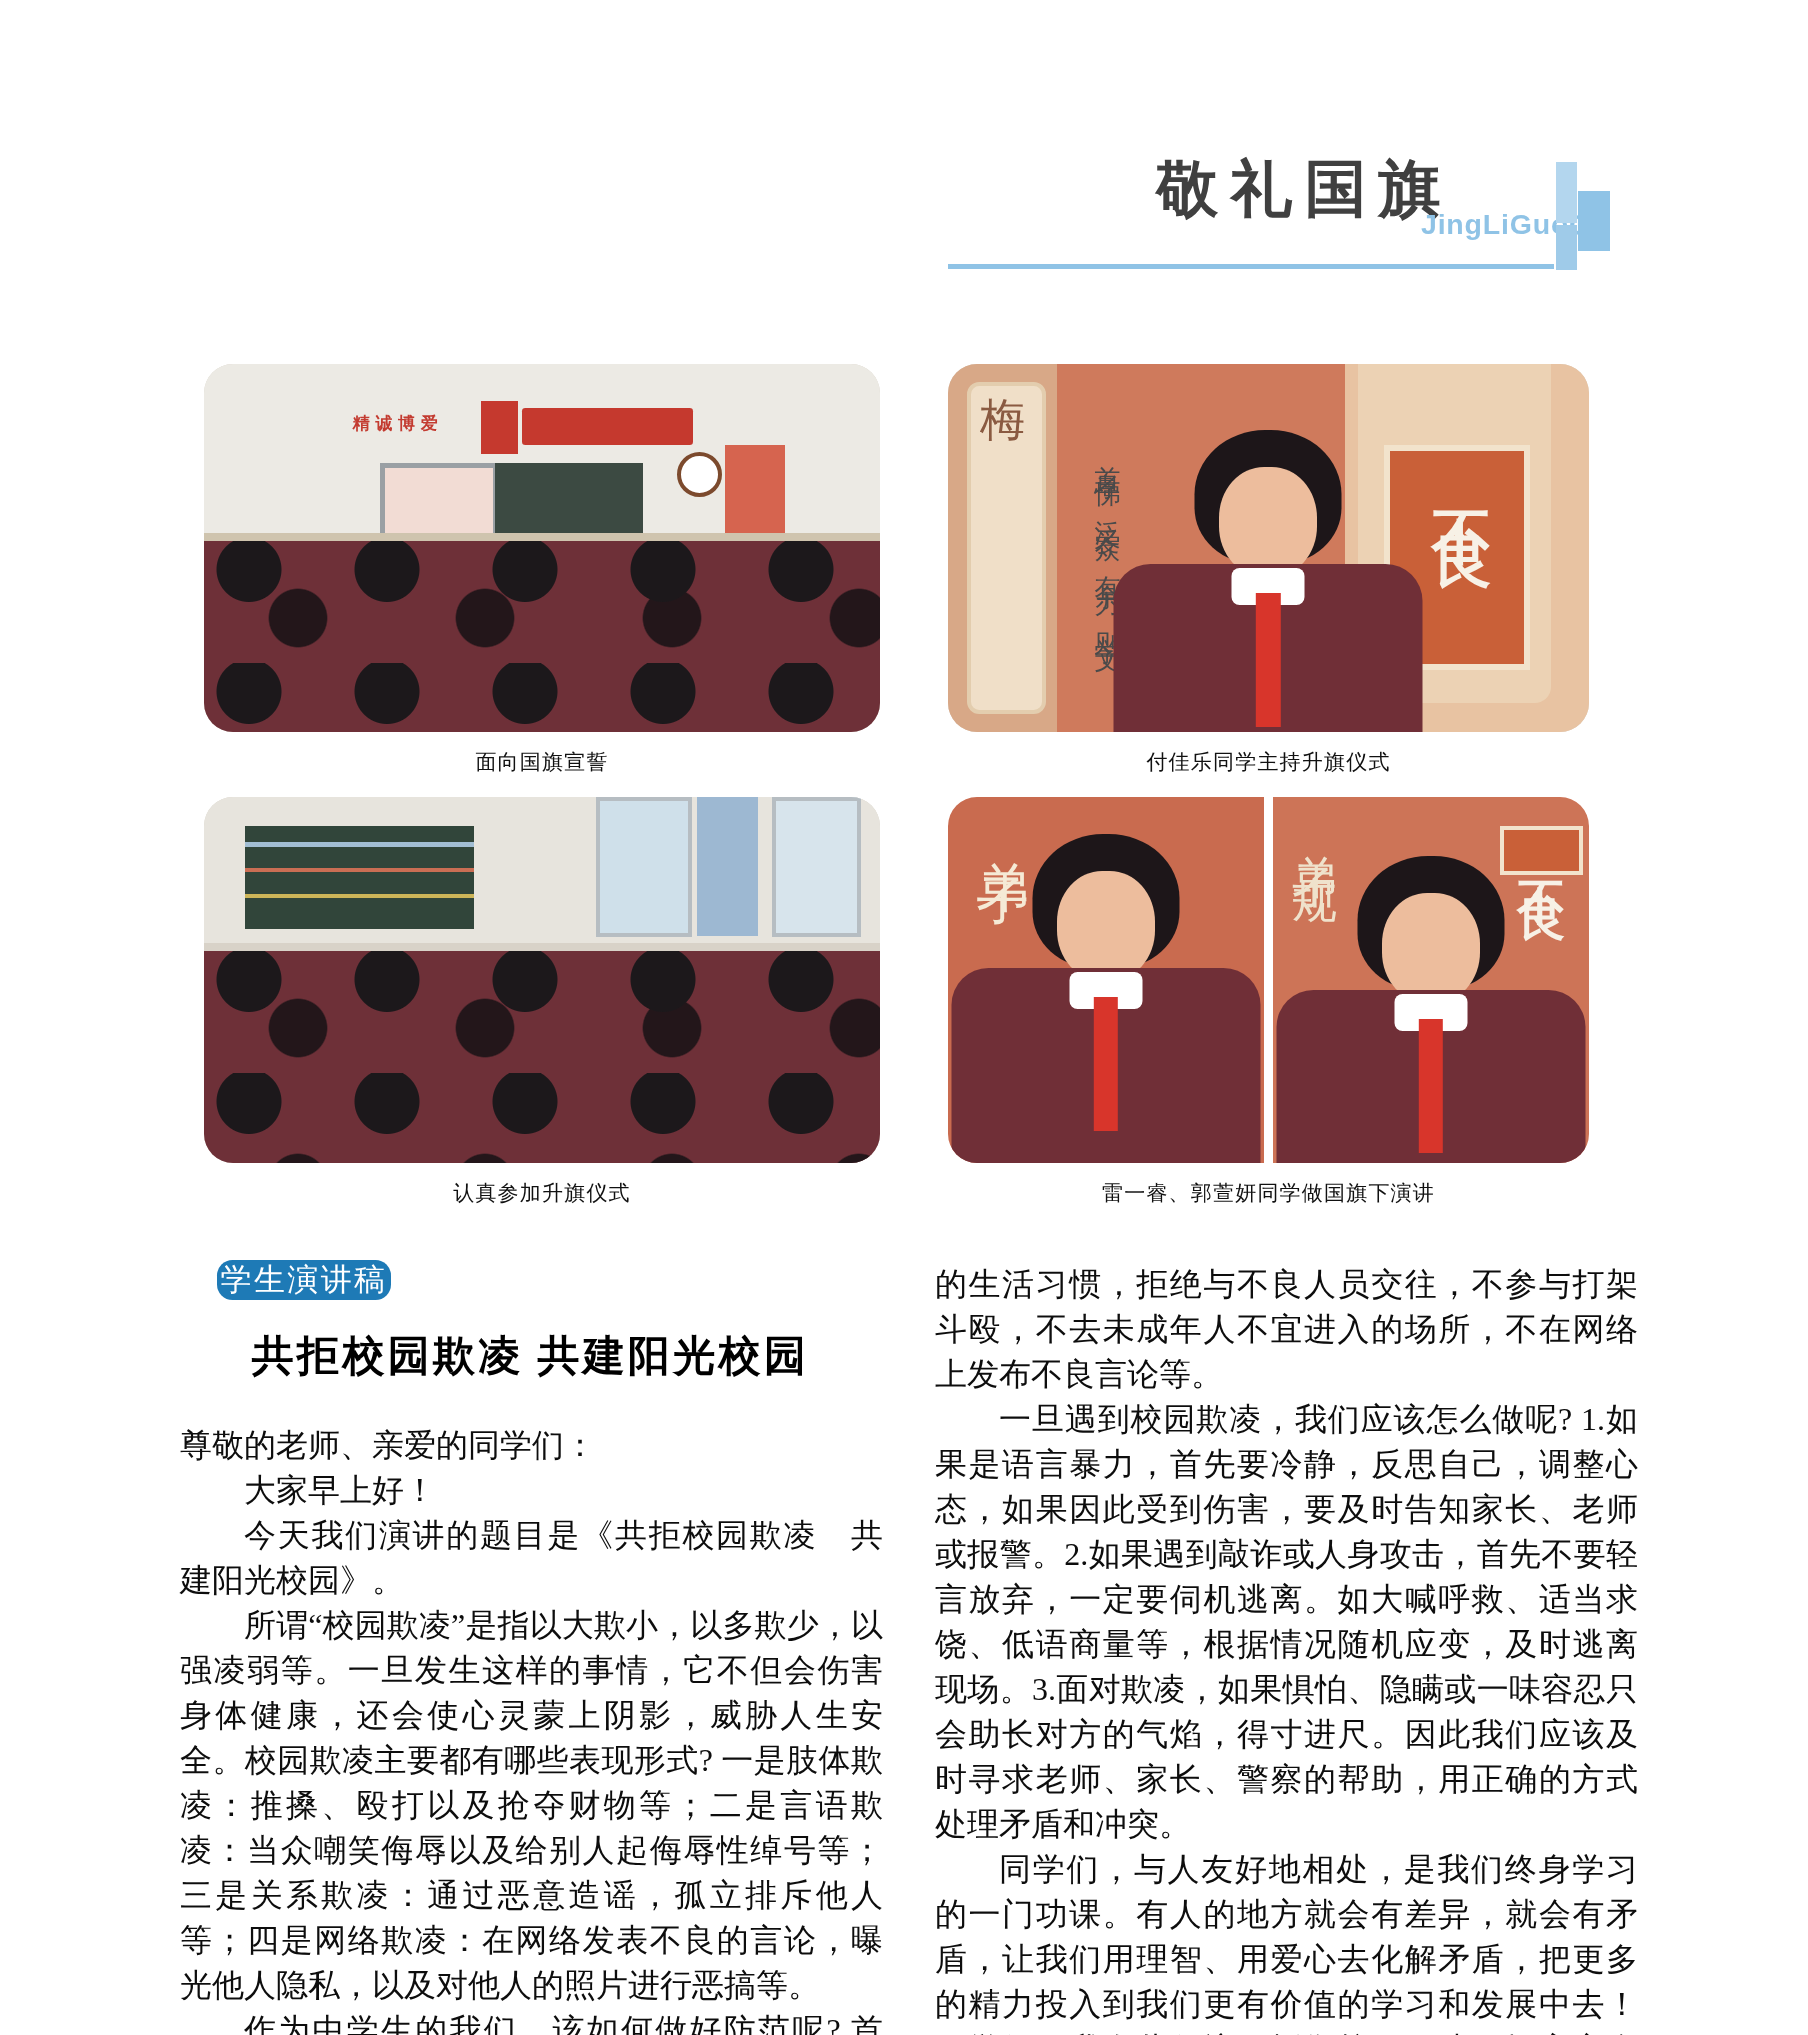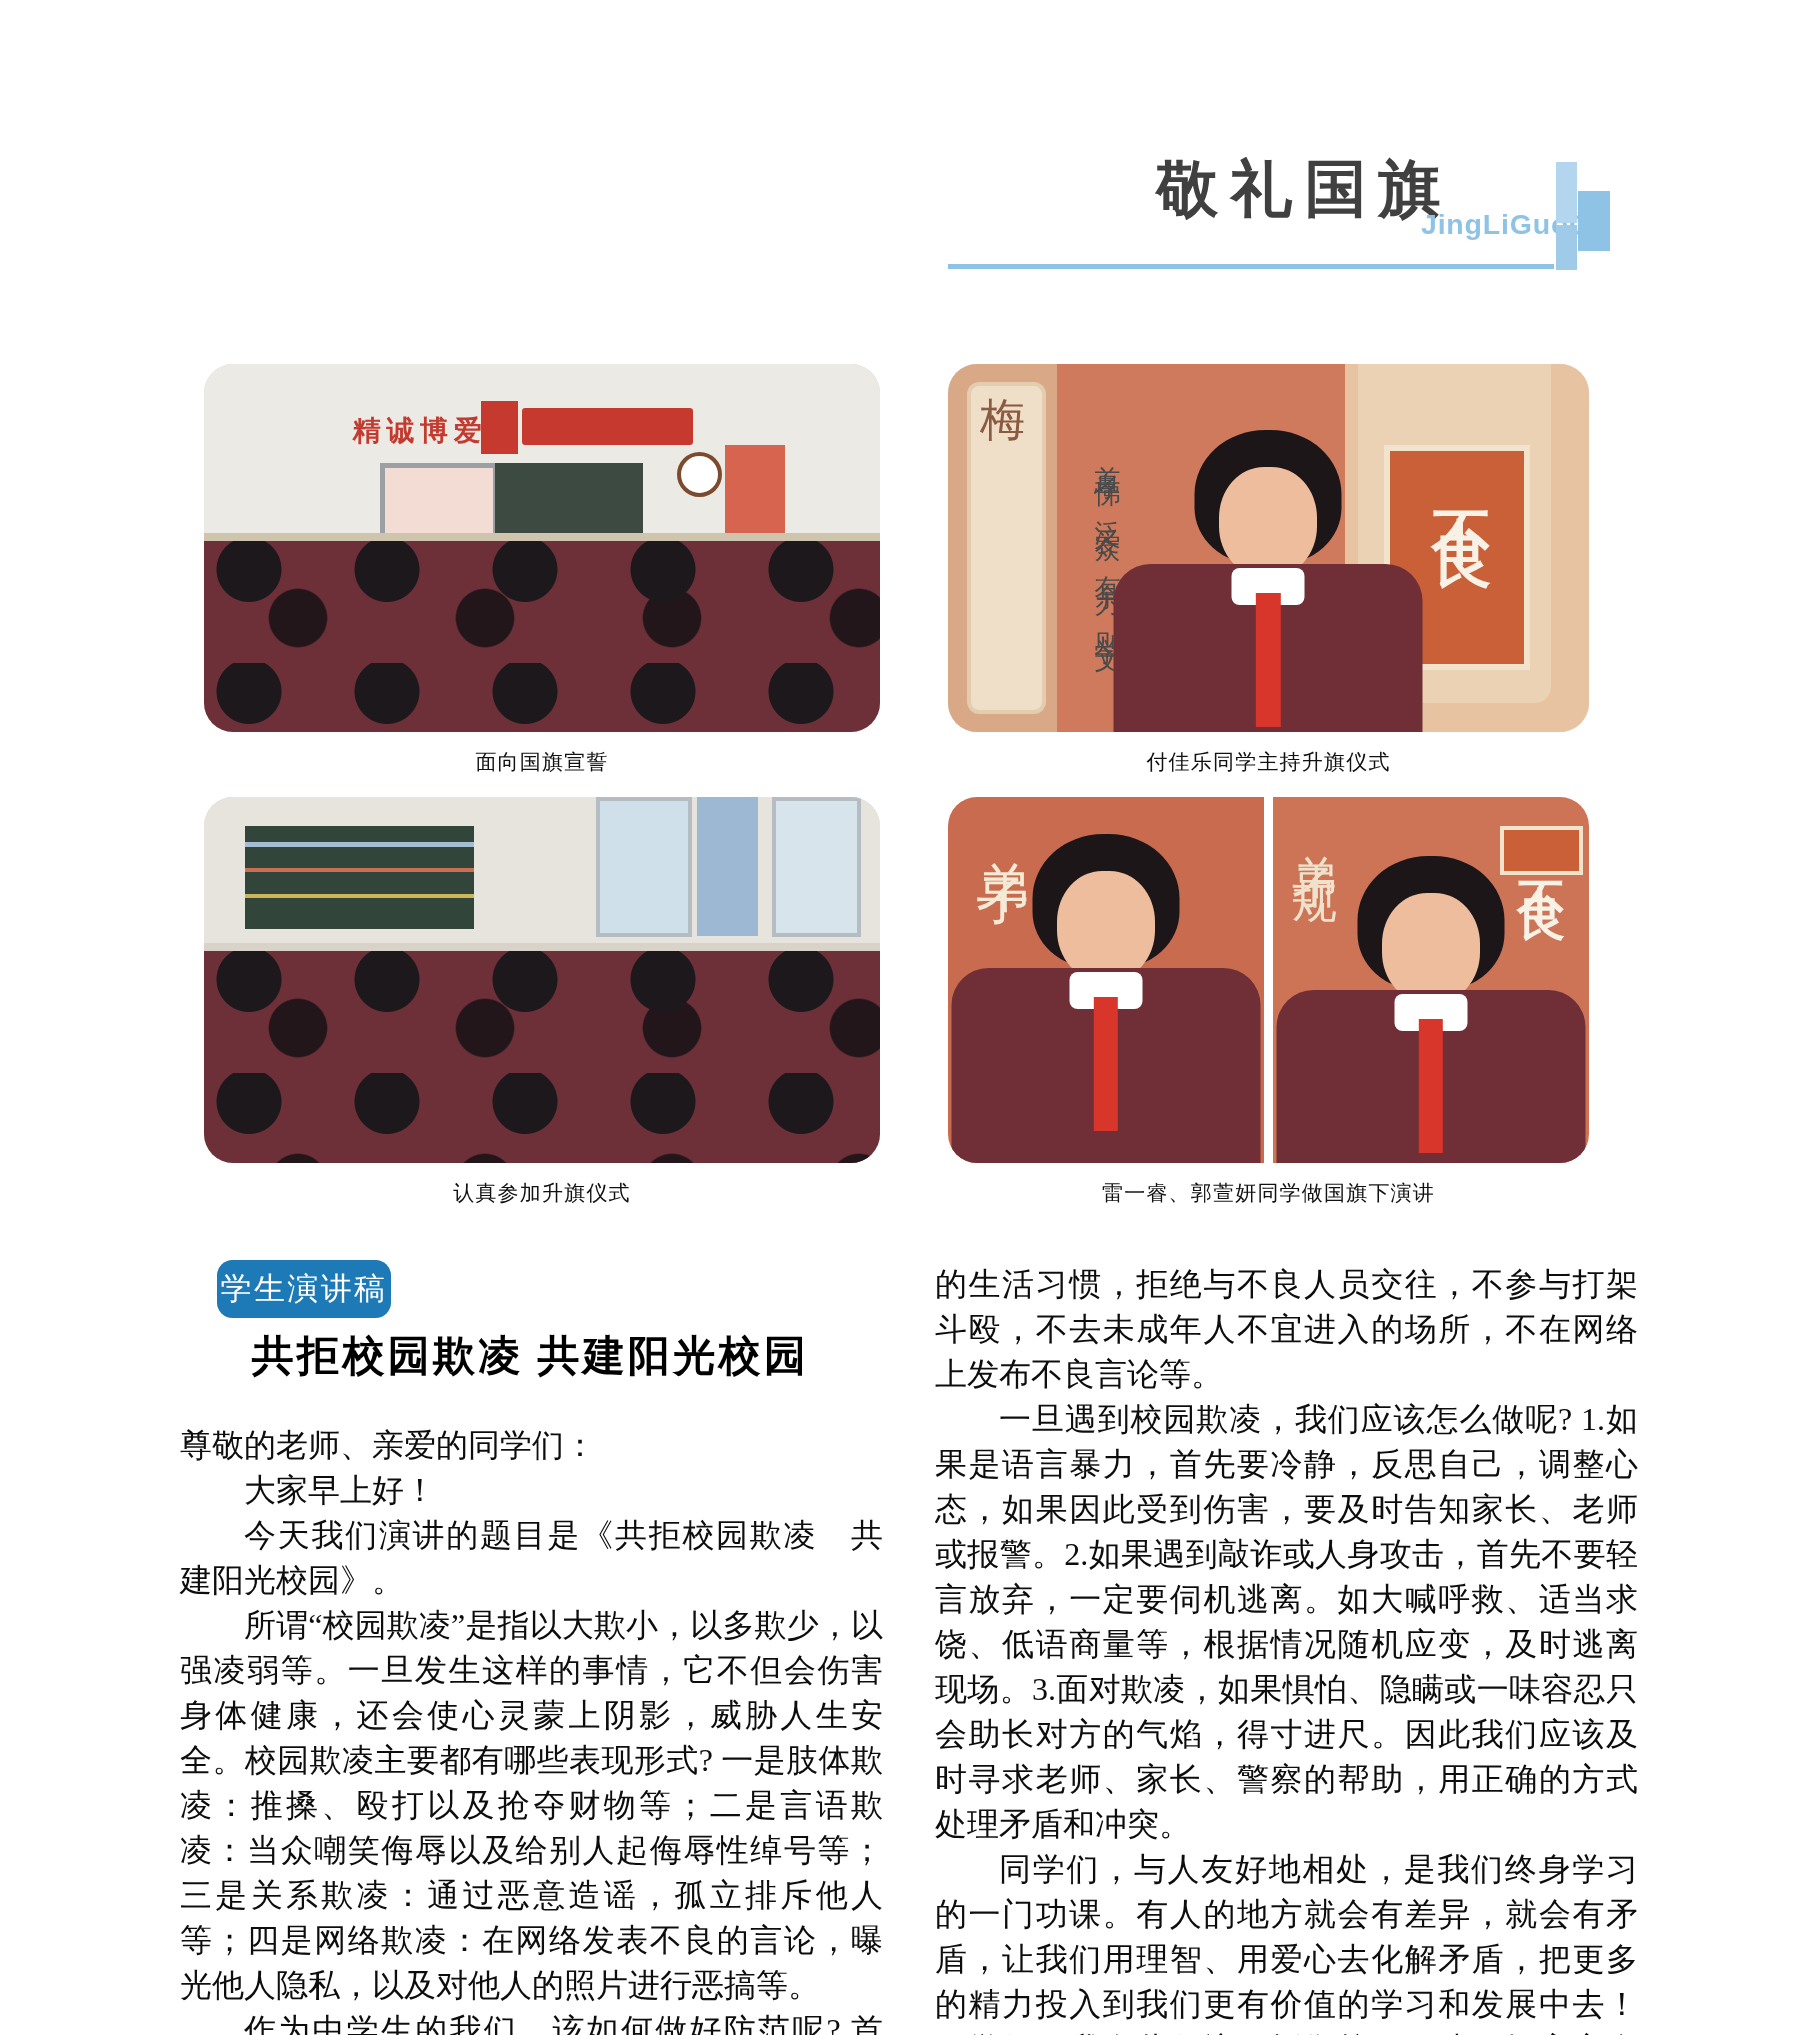--- a/index.html
+++ b/index.html
@@ -18,21 +18,21 @@
   .sq-b{left:1578px;top:191px;width:32px;height:60px;background:#8fc3e6;}
   .sq-c{left:1556px;top:225px;width:21px;height:45px;background:#9fcbe9;}
 
   
   .photo{position:absolute;border-radius:29px;overflow:hidden;background:#d8d2c8;}
   .caption{position:absolute;text-align:center;font-family:"Liberation Sans","DejaVu Sans",sans-serif;
            font-size:21px;color:#111;letter-spacing:1.2px;}
 
   
   .p1-wall{position:absolute;left:0;top:0;width:100%;height:46%;background:#eceae4;}
-  .p1-banner{position:absolute;left:22%;top:13%;font-size:28px;color:#c33b30;letter-spacing:5.7px;font-weight:bold;}
+  .p1-banner{position:absolute;left:22%;top:13%;font-size:17px;color:#c33b30;letter-spacing:5.7px;font-weight:bold;}
   .p1-flag{position:absolute;left:41%;top:10%;width:37px;height:53px;background:#c5392e;}
   .p1-banner2{position:absolute;left:47%;top:12%;width:171px;height:37px;background:#c5392e;border-radius:3.3px;}
   .p1-screen{position:absolute;left:26%;top:27%;width:16%;height:33%;background:#f2dcd4;border:5.7px solid #9aa0a4;}
   .p1-board{position:absolute;left:43%;top:27%;width:22%;height:30%;background:#3c4a42;}
   .p1-clock{position:absolute;left:70%;top:24%;width:37px;height:37px;border-radius:50%;background:#fff;border:4.9px solid #7c4a2d;}
   .p1-poster{position:absolute;left:77%;top:22%;width:9%;height:30%;background:#d6644f;}
   .p1-floor{position:absolute;left:0;top:46%;width:100%;height:12%;background:#cfc4ae;}
   .crowd{position:absolute;left:0;bottom:0;width:100%;height:52%;
          background-color:#6e3038;
          background-image:radial-gradient(circle at 45px 28.5px, #1c181b 0 32px, rgba(0,0,0,0) 33px),
@@ -67,21 +67,21 @@
 
   
   .p4-left{position:absolute;left:0;top:0;width:49.3%;height:100%;background:#c96b4f;}
   .p4-right{position:absolute;left:50.7%;top:0;width:49.3%;height:100%;background:#cd7457;}
   .p4-dizi{position:absolute;left:3%;top:6%;writing-mode:vertical-rl;font-size:53px;color:#f5ead6;letter-spacing:16.3px;}
   .p4-dizigui{position:absolute;left:52.5%;top:6%;writing-mode:vertical-rl;font-size:45px;color:#efe2cc;letter-spacing:12.2px;}
   .p4-far{position:absolute;right:1%;top:8%;writing-mode:vertical-rl;font-size:49px;color:#f7f1e6;font-weight:bold;
           background:#c96038;padding:12.2px 4.1px;border:4.9px solid #f2e3cc;letter-spacing:8.1px;}
 
   
-  .badge{position:absolute;left:217px;top:1260px;width:174px;height:58px;background:#1e7ab6;border-radius:15.5px;
+  .badge{position:absolute;left:217px;top:1260px;width:174px;height:40px;background:#1e7ab6;border-radius:15.5px;
          display:flex;align-items:center;justify-content:center;}
   .badge span{font-family:"Liberation Sans","DejaVu Sans",sans-serif;font-size:31px;color:#ffffff;letter-spacing:2.4px;}
   .speech-title{position:absolute;left:179px;top:1328px;width:703px;margin:0;text-align:center;
                 font-size:42px;font-weight:bold;letter-spacing:3.3px;color:#000;}
   .col{position:absolute;width:703px;font-size:32px;line-height:45px;text-align:justify;color:#0d0d0d;}
   .col p{margin:0;text-indent:2em;}
   .col p.flush{text-indent:0;}
   .col-left{left:180px;top:1423px;height:879px;}
   .col-right{left:935px;top:1262px;height:1042px;}
 </style>

